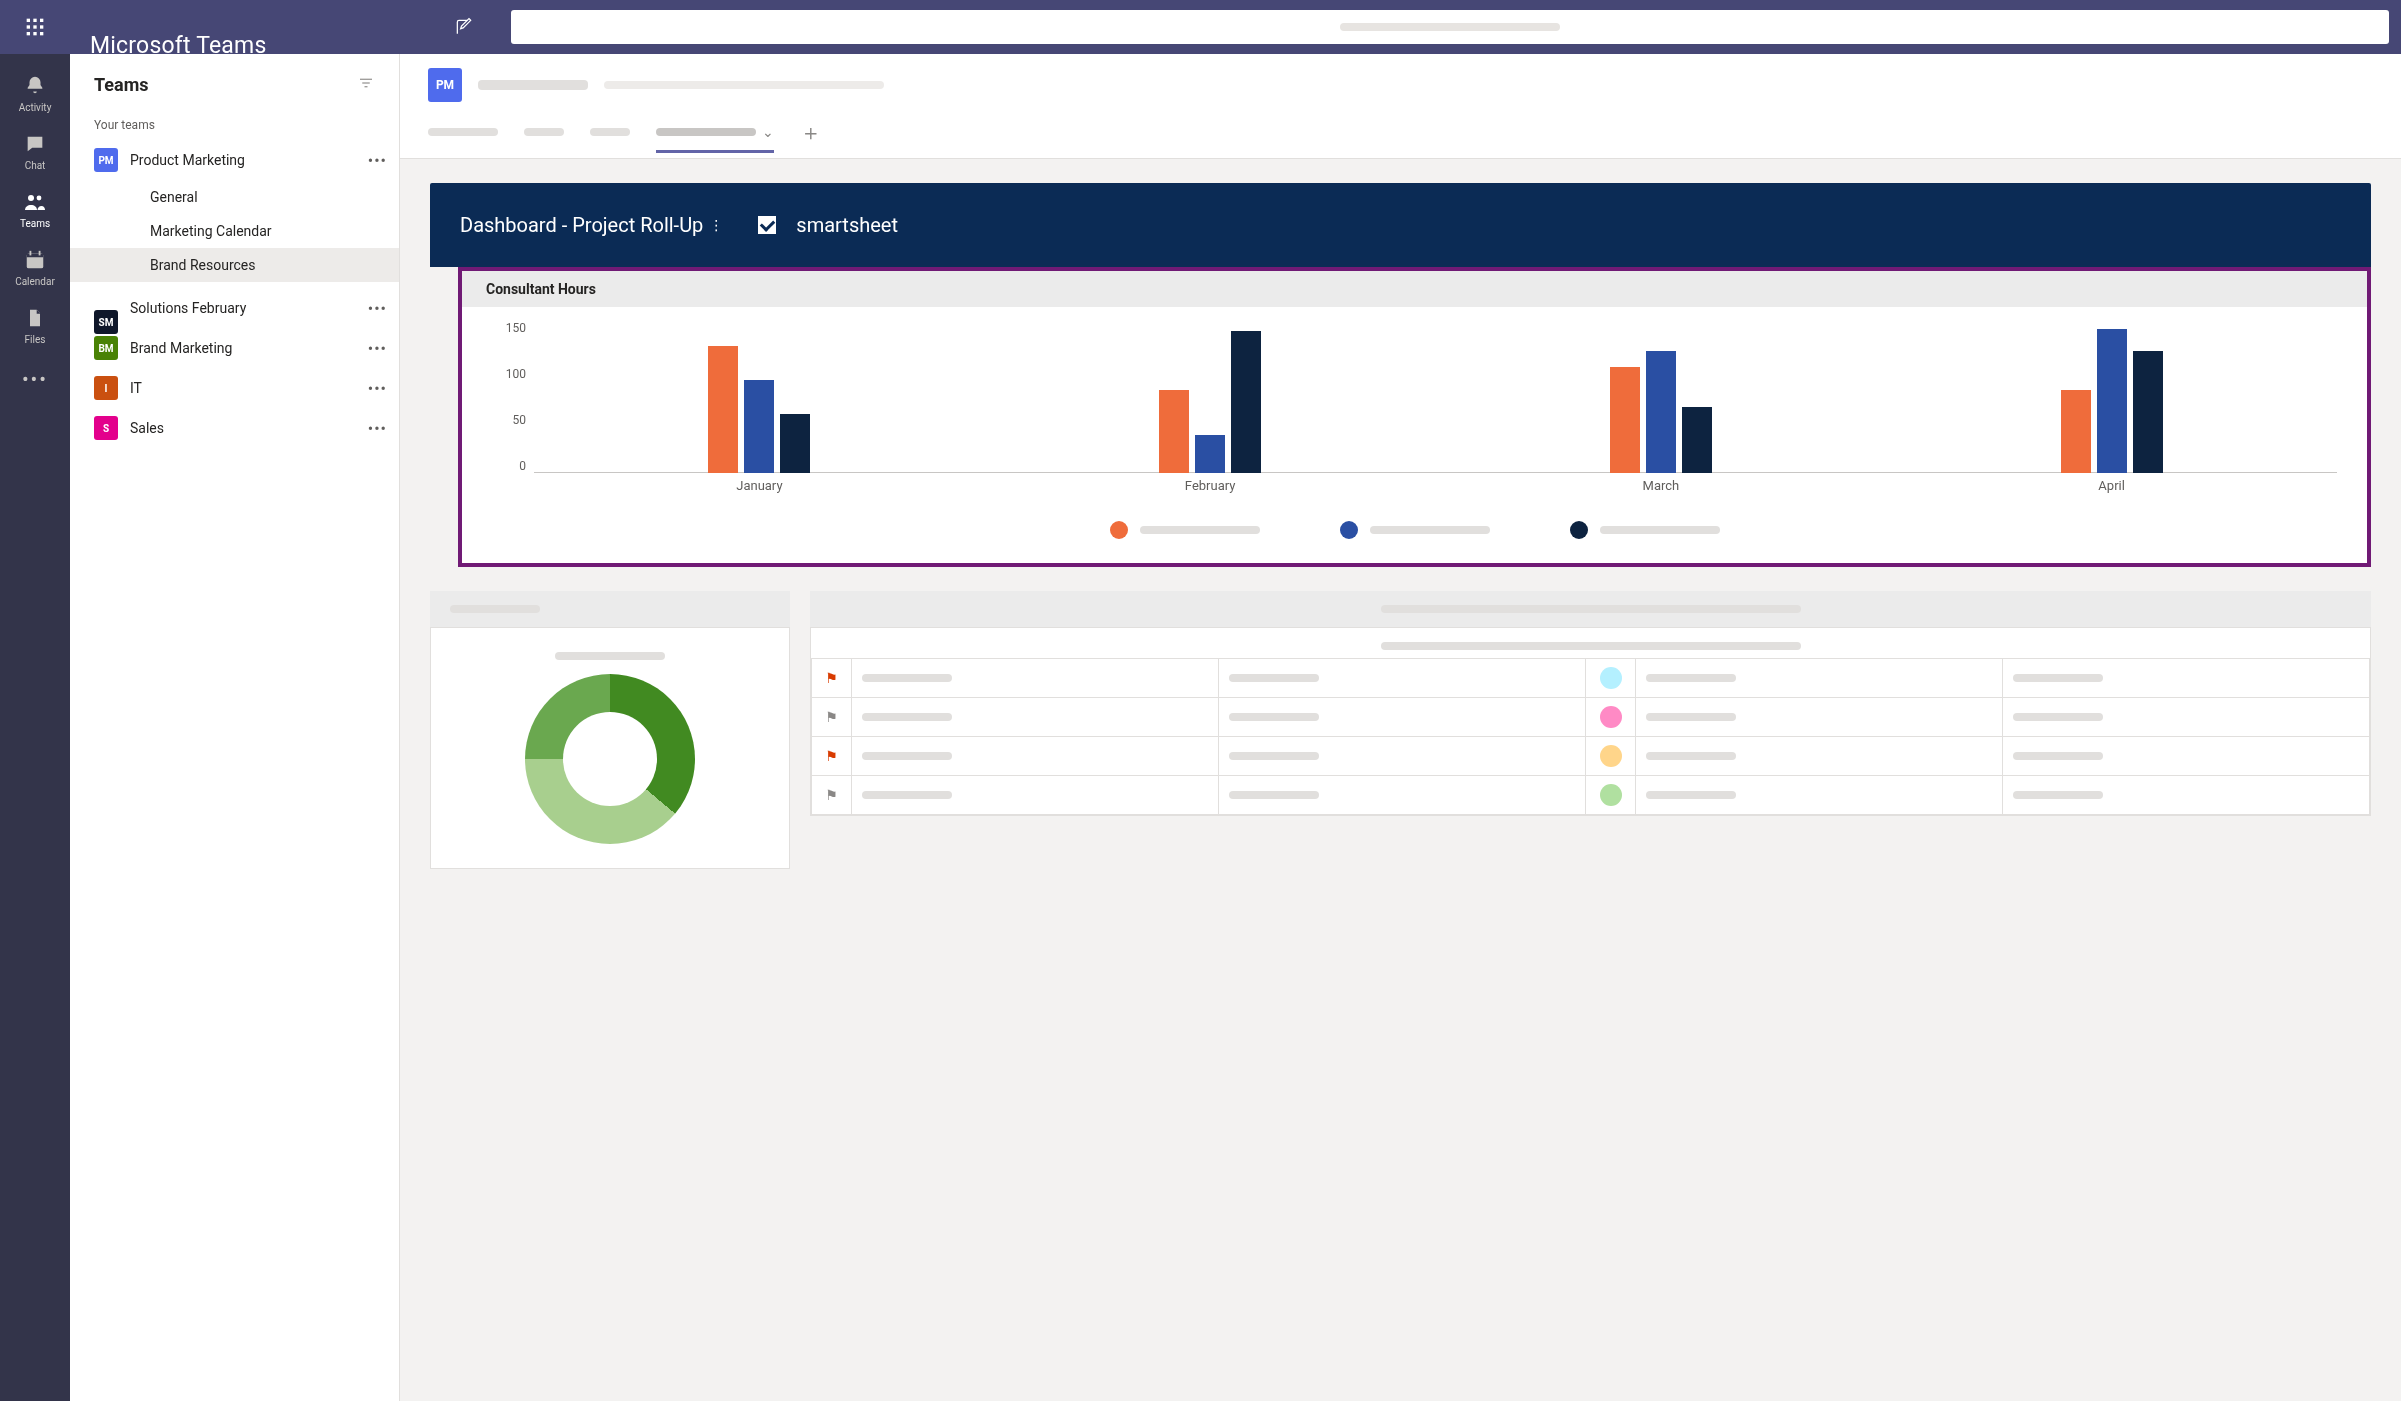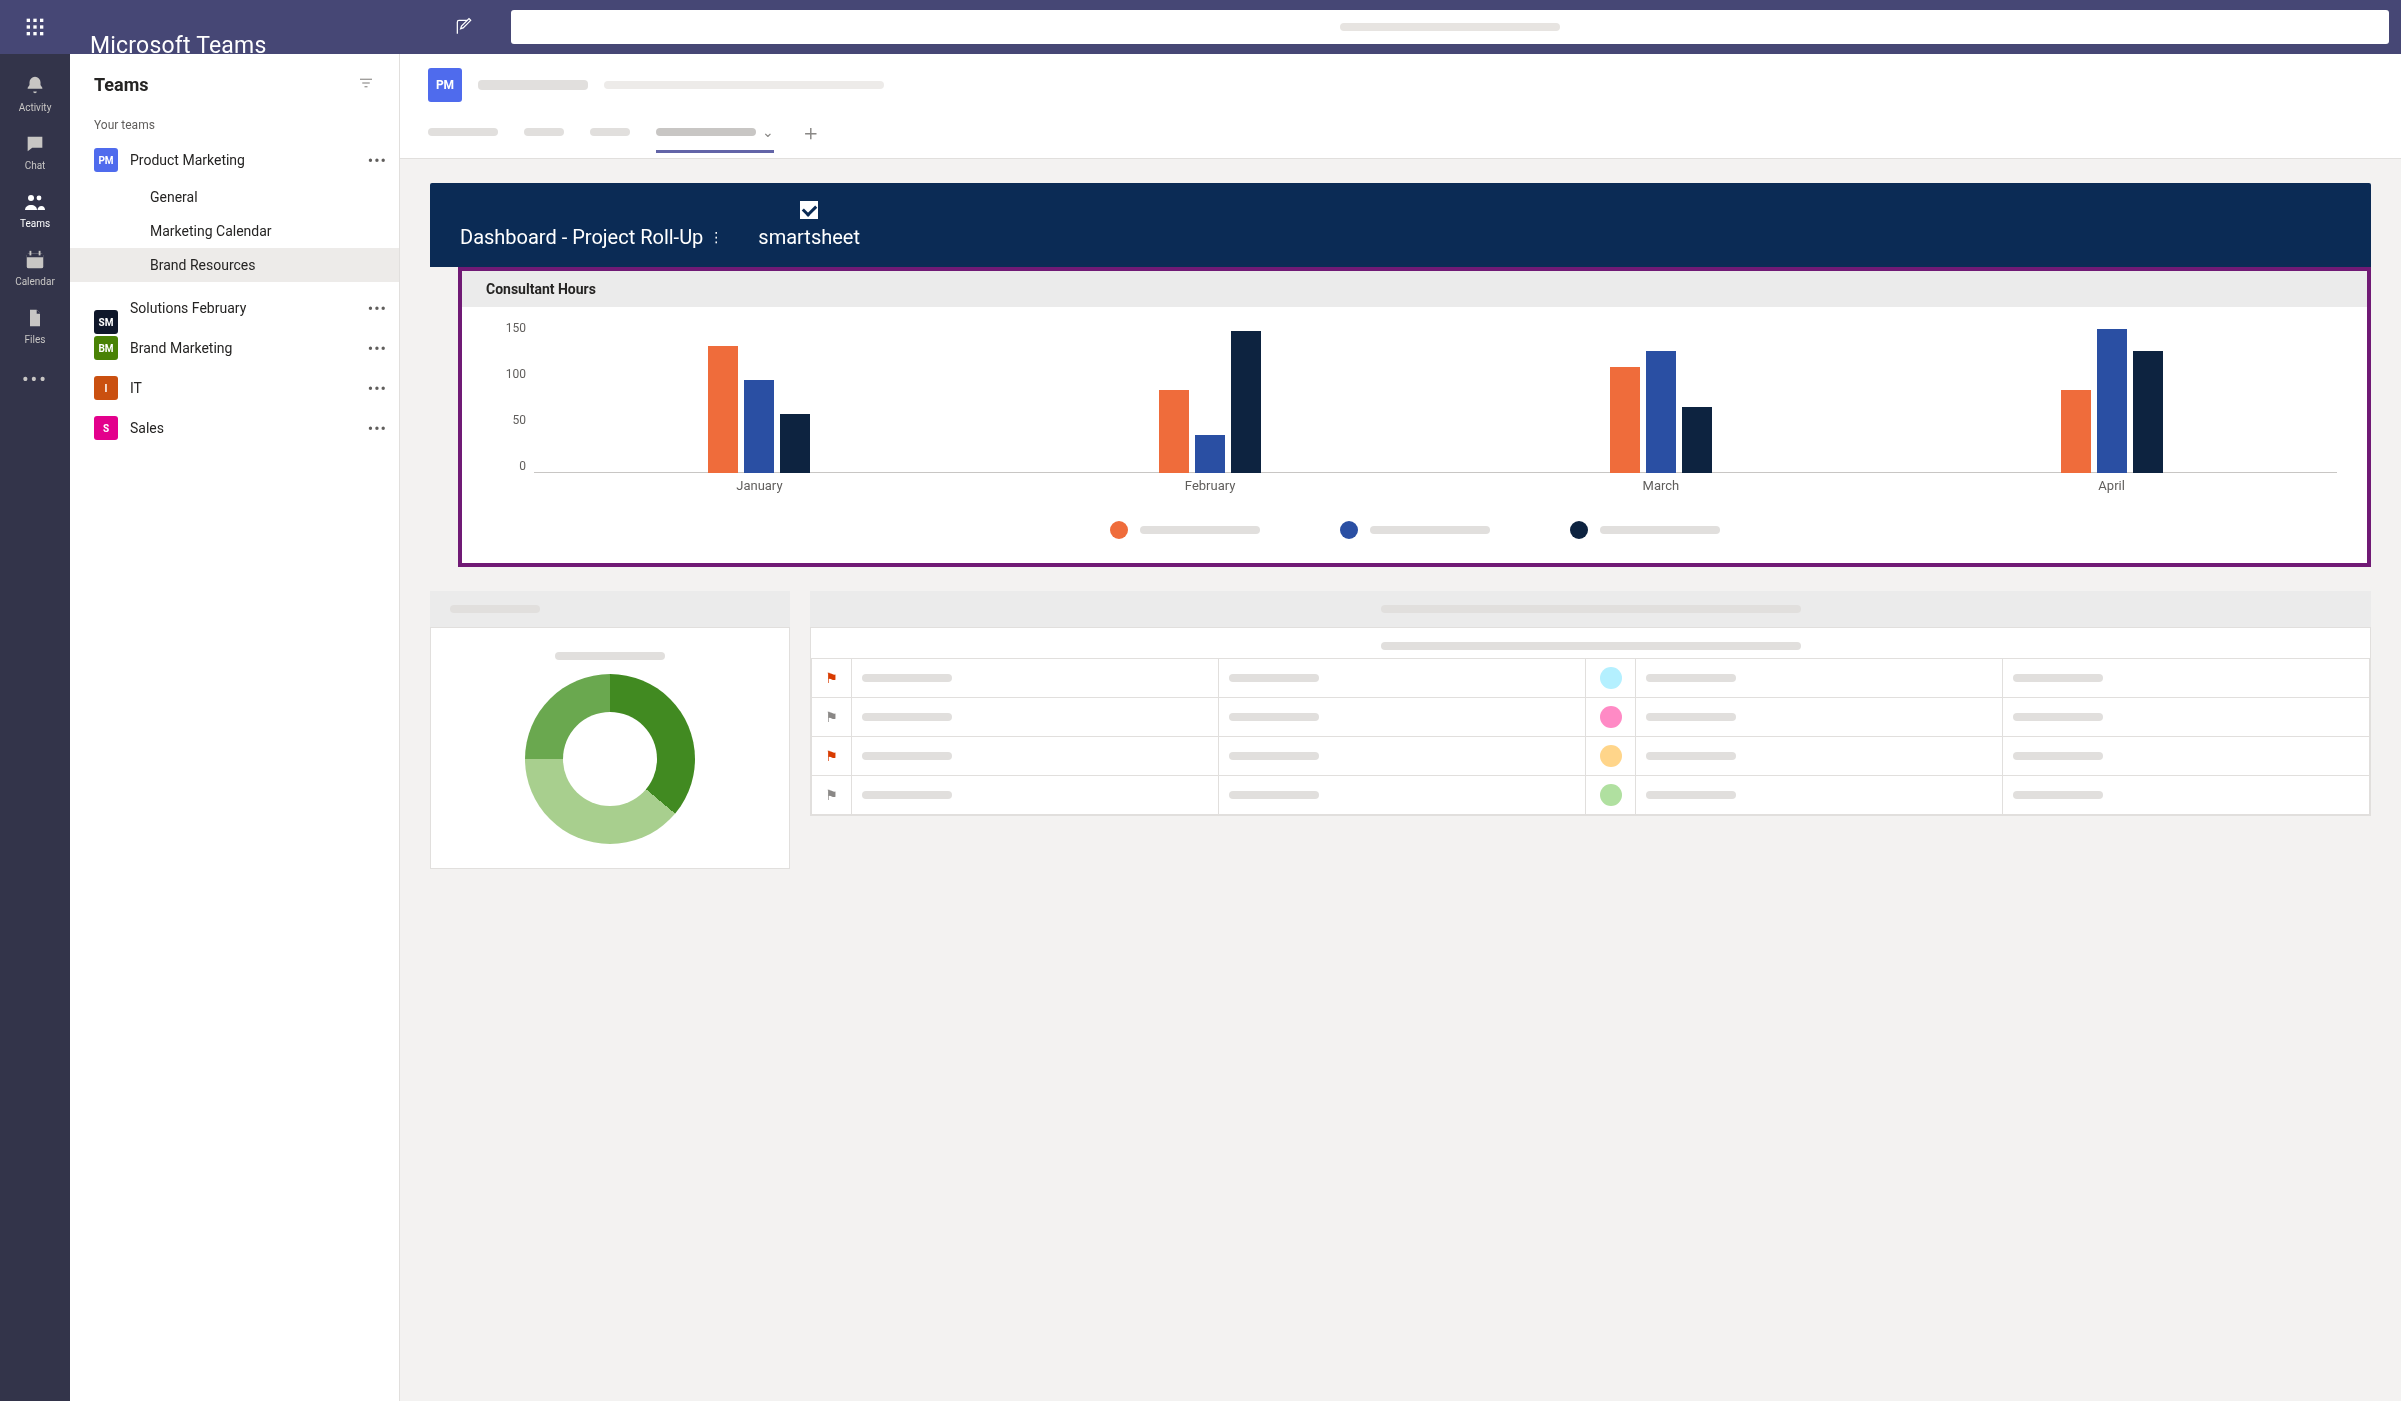--- a/index.html
+++ b/index.html
@@ -125,27 +125,27 @@
   .ch-tab.active { border-bottom-color:#6264a7; }
   .ch-add { color:#8a8886; font-size:22px; display:flex; align-items:center; padding-bottom:10px; }
 
   .stage {
     flex:1; overflow:auto; padding: 24px 30px;
   }
   .dash {
     background:#0b2b55;
     color:#fff;
     border-radius:2px 2px 0 0;
-    padding: 18px 30px;
-    display:flex; align-items:flex-end; gap:14px;
+    padding: 30px 30px;
+    display:flex; align-items:flex-start; gap:14px;
     font-size:20px;
   }
   .dash-title { display:flex; align-items:center; gap:6px; }
   .dash .menu-dots { font-size:14px; letter-spacing:1px; }
-  .brand { display:flex; align-items:center; gap:6px; margin-left:20px; font-weight:400;flex-direction:column; }
+  .brand { display:flex; align-items:center; gap:20px; margin-left:20px; font-weight:400; }
   .brand .check {
     width:18px; height:18px; background:#fff;
     display:flex; align-items:center; justify-content:center;
   }
   .brand .check::after {
     content:''; width:10px; height:6px; border-left:3px solid #0b2b55; border-bottom:3px solid #0b2b55;
     transform: rotate(-45deg) translate(1px,-1px);
   }
   .brand .name { font-size:20px; }
 

